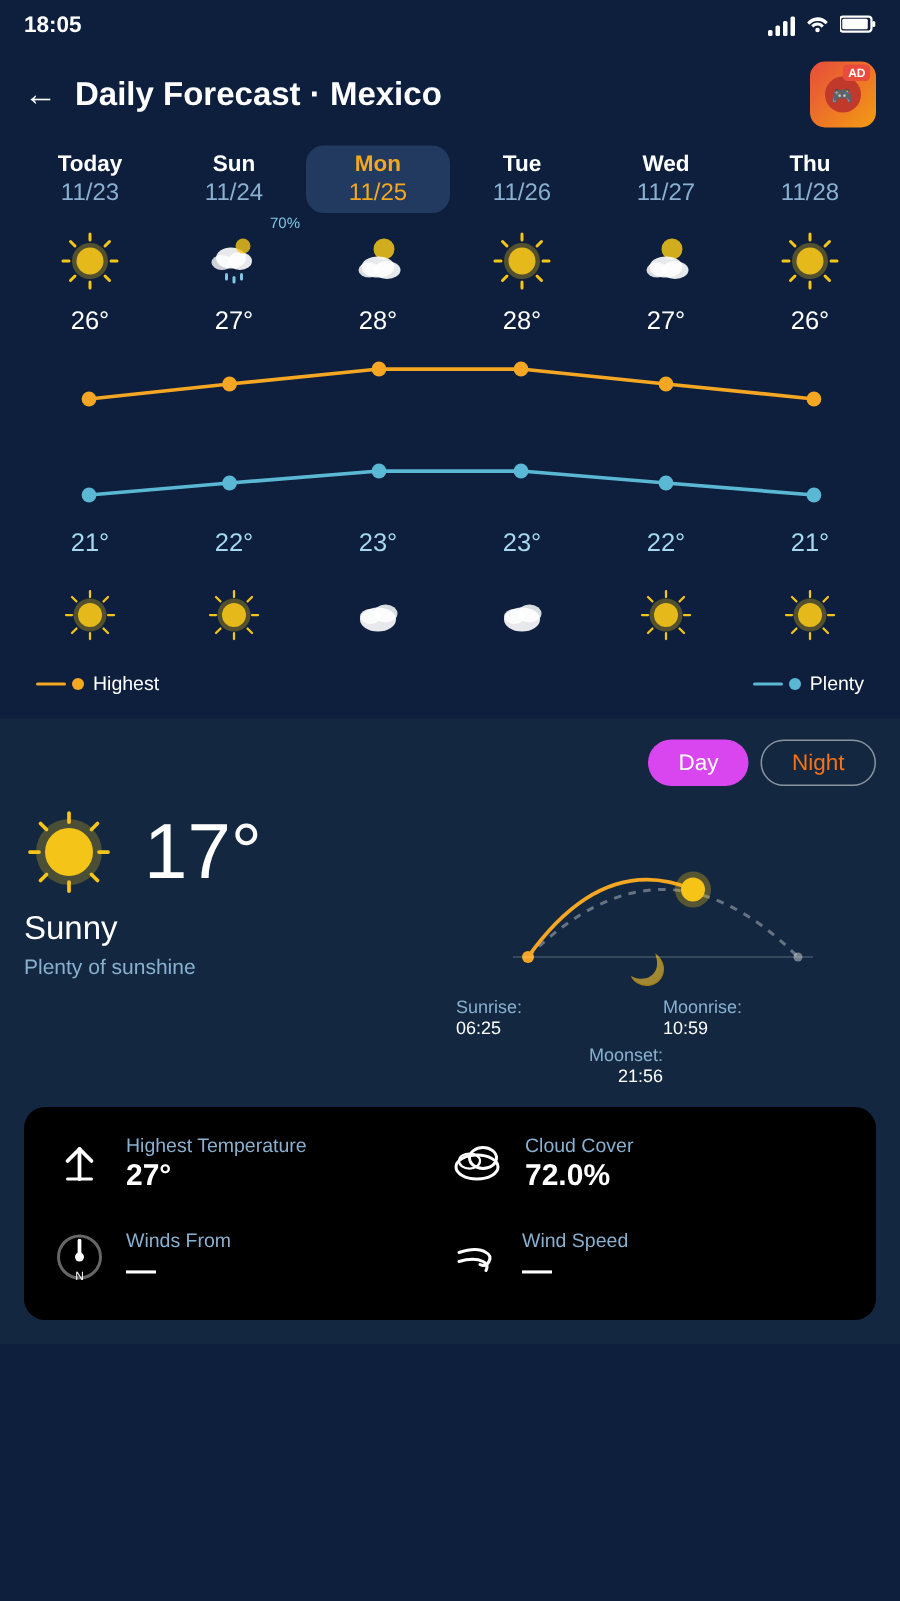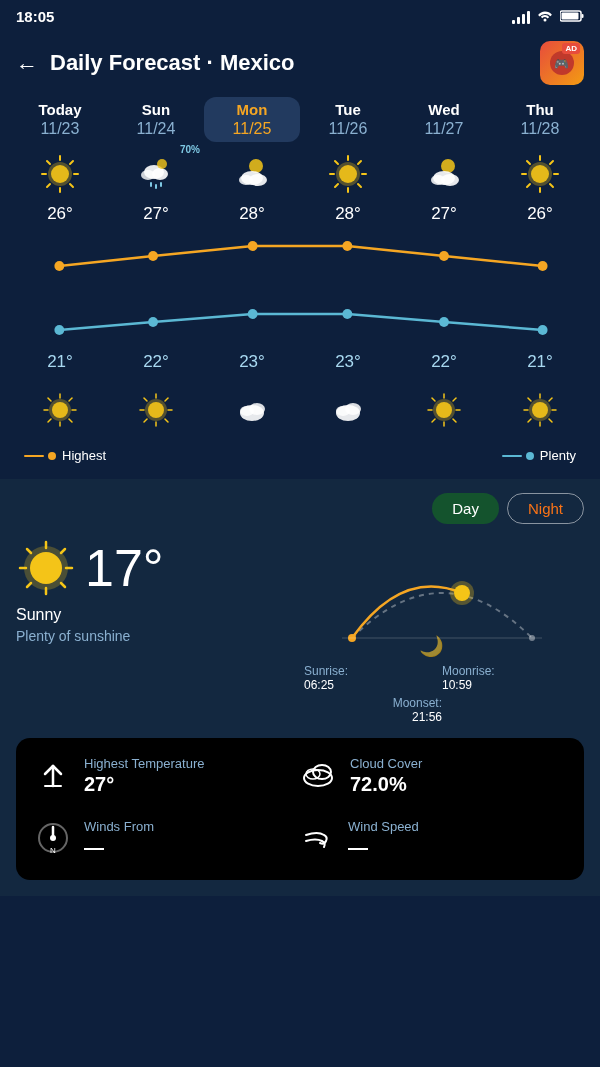--- a/index.html
+++ b/index.html
@@ -130,21 +130,21 @@
       align-items: center;
       position: relative;
       height: 52px;
     }
     .rain-pct {
       position: absolute;
       top: -4px;
       right: 4px;
       font-size: 10px;
       color: #7ec8e3;
-      font-weight: 700;
+      font-weight: 400;
     }
 
     
     .temp-high-row, .temp-low-row {
       display: grid;
       grid-template-columns: repeat(6, 1fr);
       text-align: center;
       padding: 4px 4px;
     }
     .temp-val {
@@ -202,49 +202,49 @@
     }
     .toggle-btn {
       padding: 6px 20px;
       border-radius: 20px;
       font-size: 15px;
       font-weight: 500;
       cursor: pointer;
       border: none;
     }
     .toggle-btn.active {
-      background: #14532d;
+      background: #d946ef;
       color: #fff;
     }
     .toggle-btn.inactive {
       background: transparent;
       color: #f97316;
       border: 1.5px solid rgba(255,255,255,0.5);
     }
 
     .current-weather-row {
       display: flex;
       align-items: flex-start;
       gap: 0;
     }
     .current-left {
       flex: 1;
     }
     .current-temp-row {
       display: flex;
       align-items: center;
-      gap: 9px;
+      gap: 20px;
     }
     .current-temp {
       font-size: 52px;
       font-weight: 300;
       line-height: 1;
     }
     .current-condition {
-      font-size: 16px;
+      font-size: 22px;
       font-weight: 500;
       margin-top: 8px;
     }
     .current-desc {
       font-size: 14px;
       color: #8ab0d0;
       margin-top: 4px;
     }
 
     .current-right {

